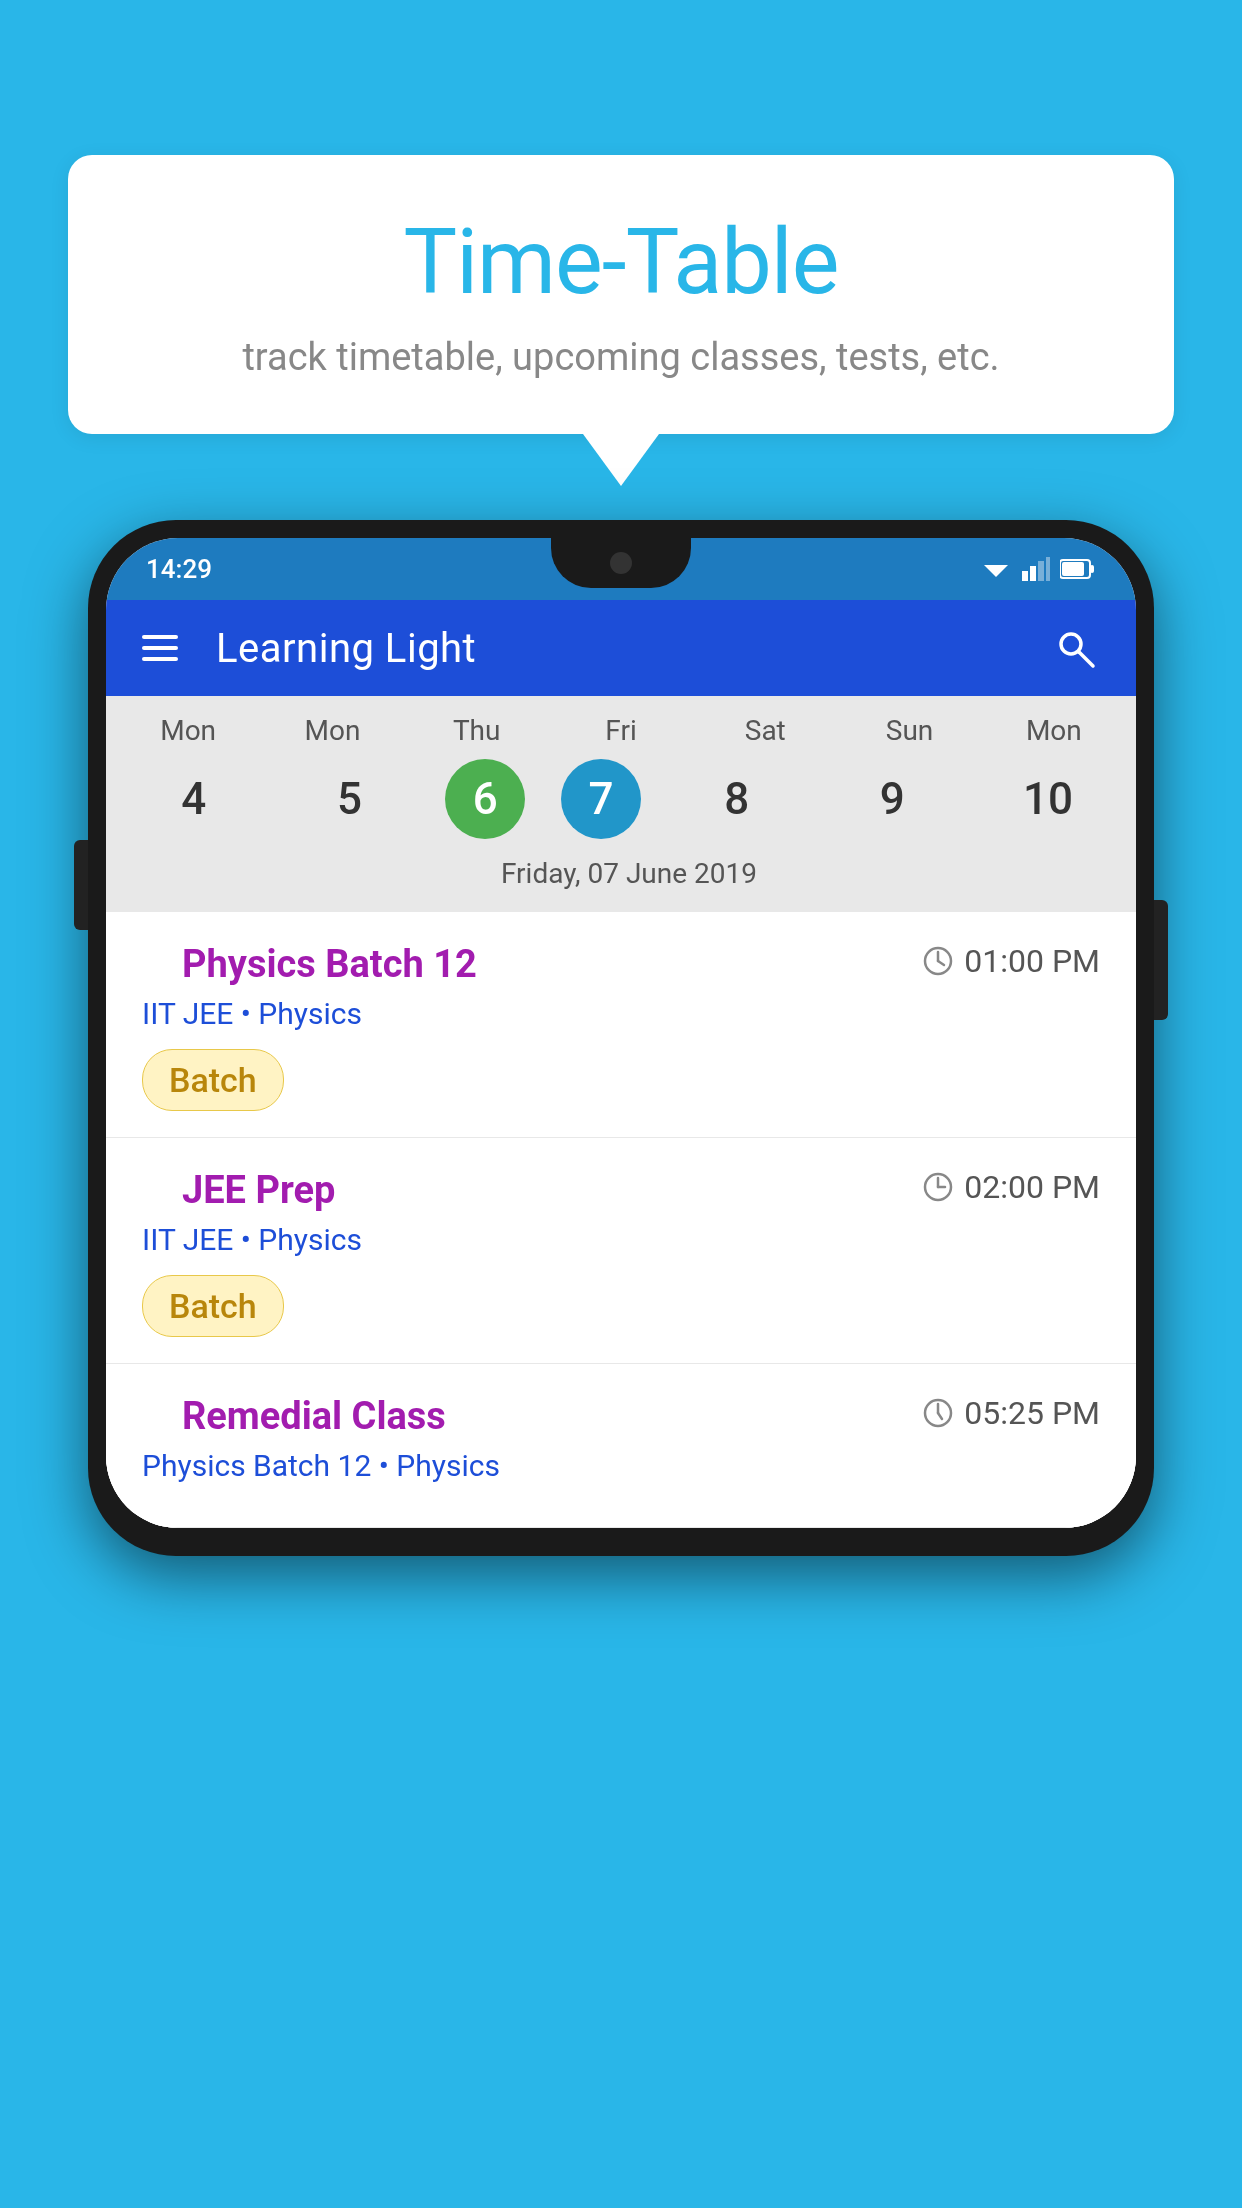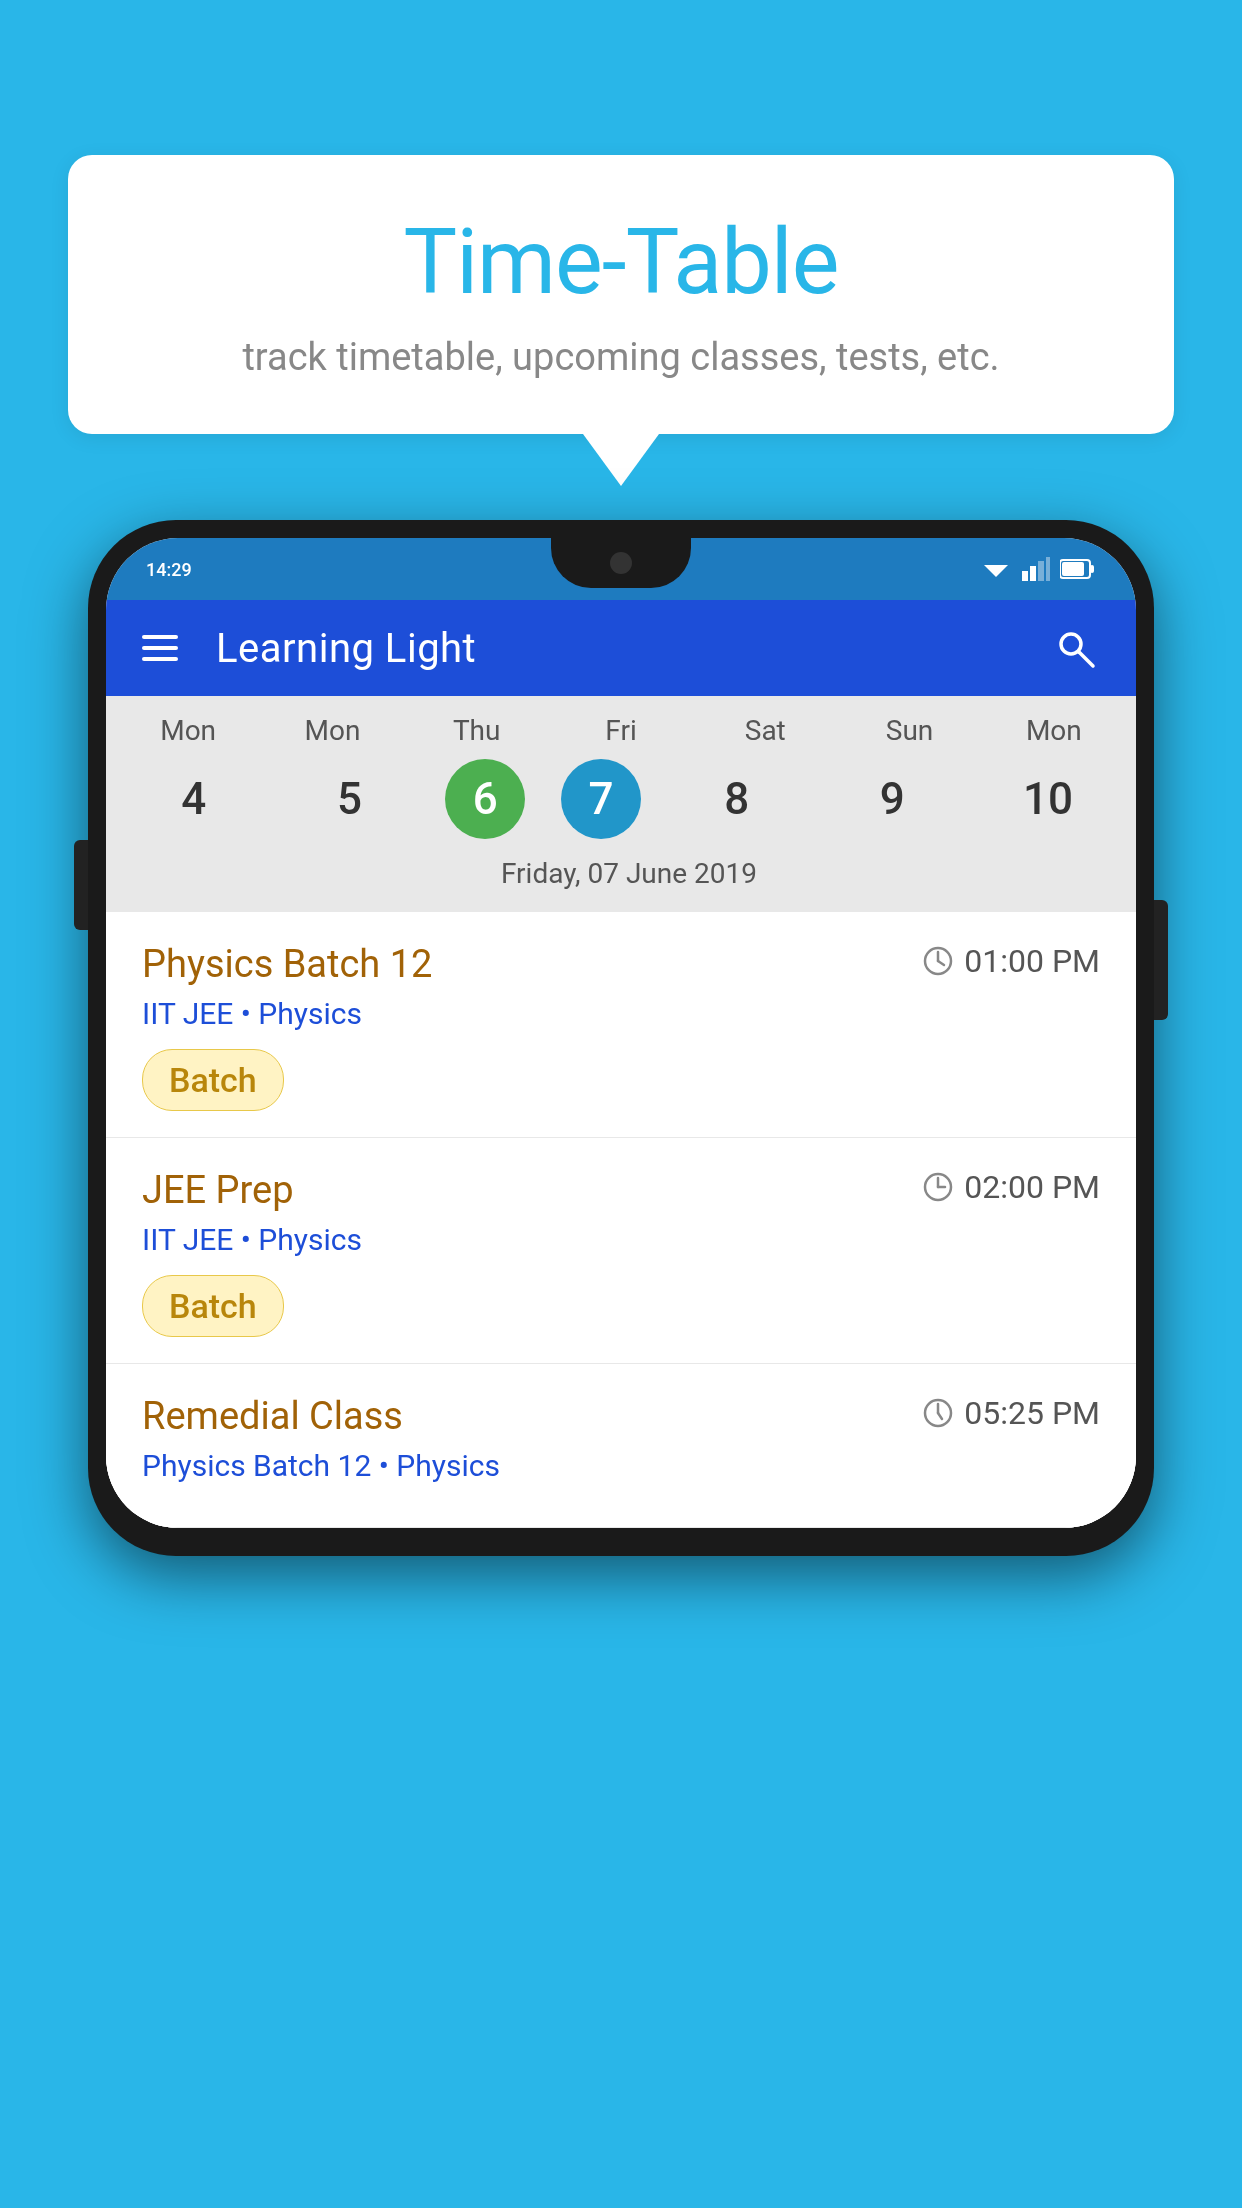--- a/index.html
+++ b/index.html
@@ -109,21 +109,21 @@
       height: 62px;
       display: flex;
       align-items: center;
       justify-content: space-between;
       padding: 0 40px;
       position: relative;
     }
 
     .status-time {
       color: #fff;
-      font-size: 18px;
+      font-size: 26px;
       font-weight: 500;
     }
 
     
     .notch {
       position: absolute;
       top: 0;
       left: 50%;
       transform: translateX(-50%);
       width: 140px;
@@ -272,22 +272,23 @@
 
     .schedule-item-top {
       display: flex;
       justify-content: space-between;
       align-items: flex-start;
       margin-bottom: 10px;
     }
 
     .schedule-item-title {
       font-size: 38px;
-      font-weight: 400;
-      color: #a16207;
+      font-weight: 700;
+      color: #a21caf;
+      margin-left: 40px;
     }
 
     .schedule-item-time {
       display: flex;
       align-items: center;
       gap: 10px;
       font-size: 32px;
       color: #555;
       white-space: nowrap;
     }

